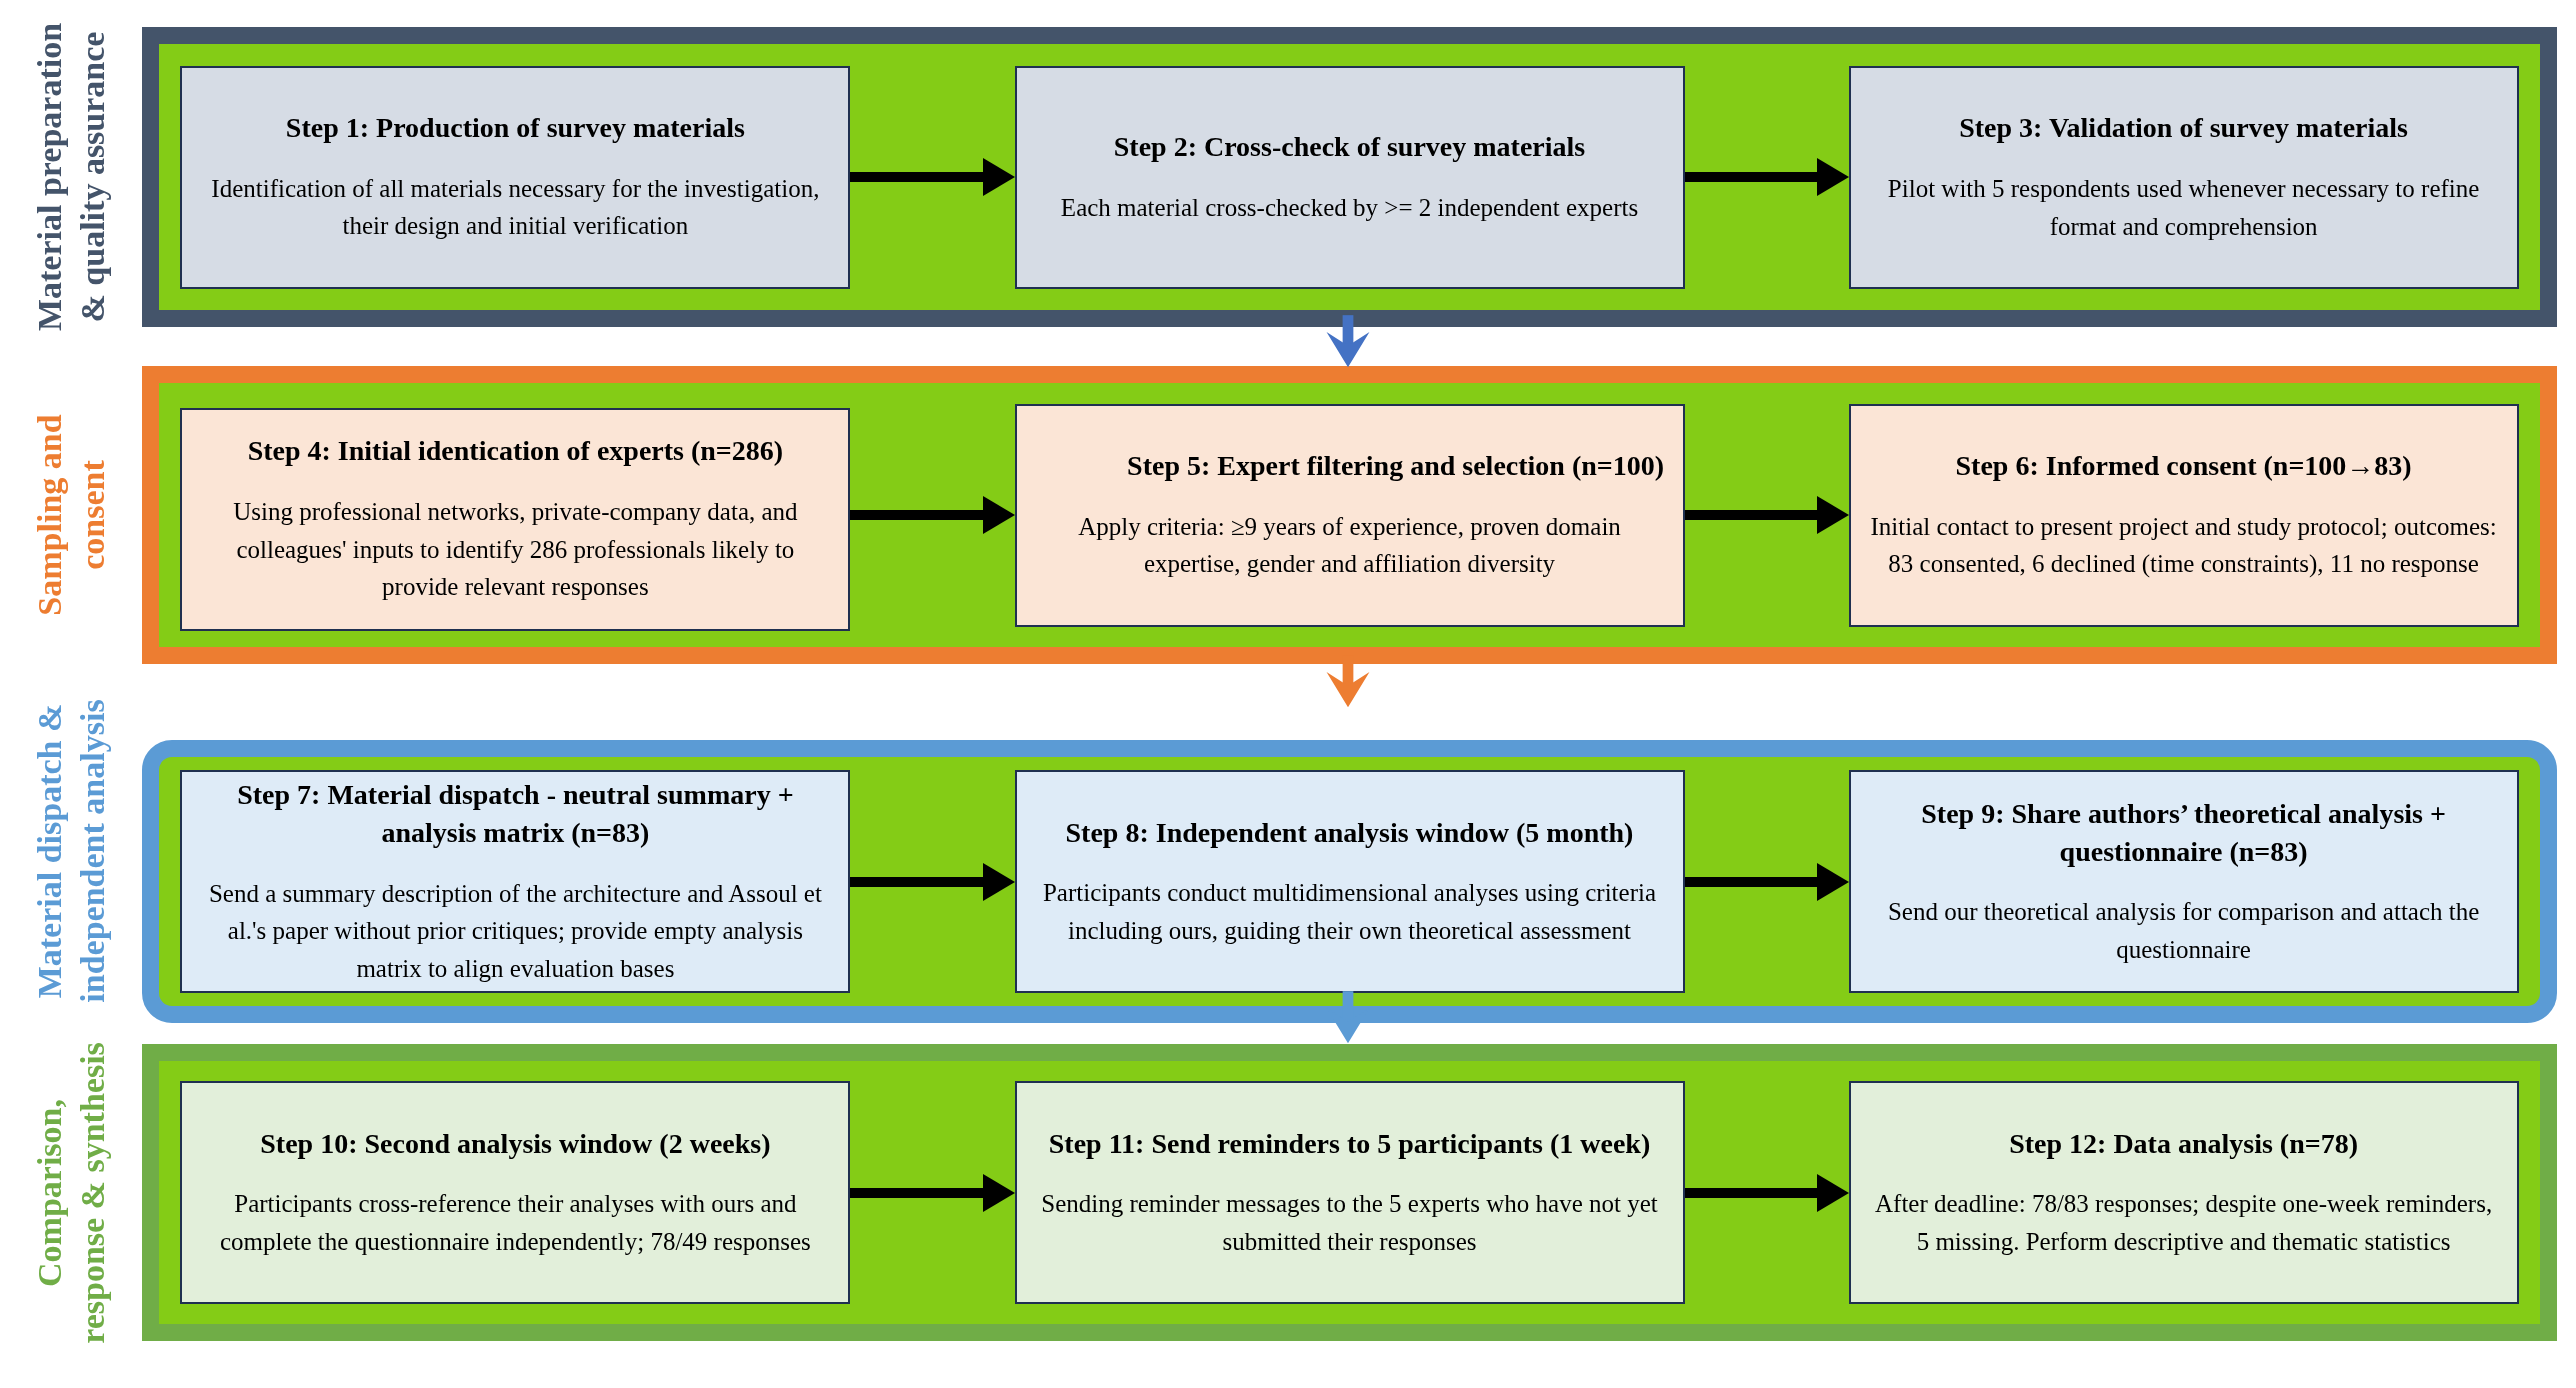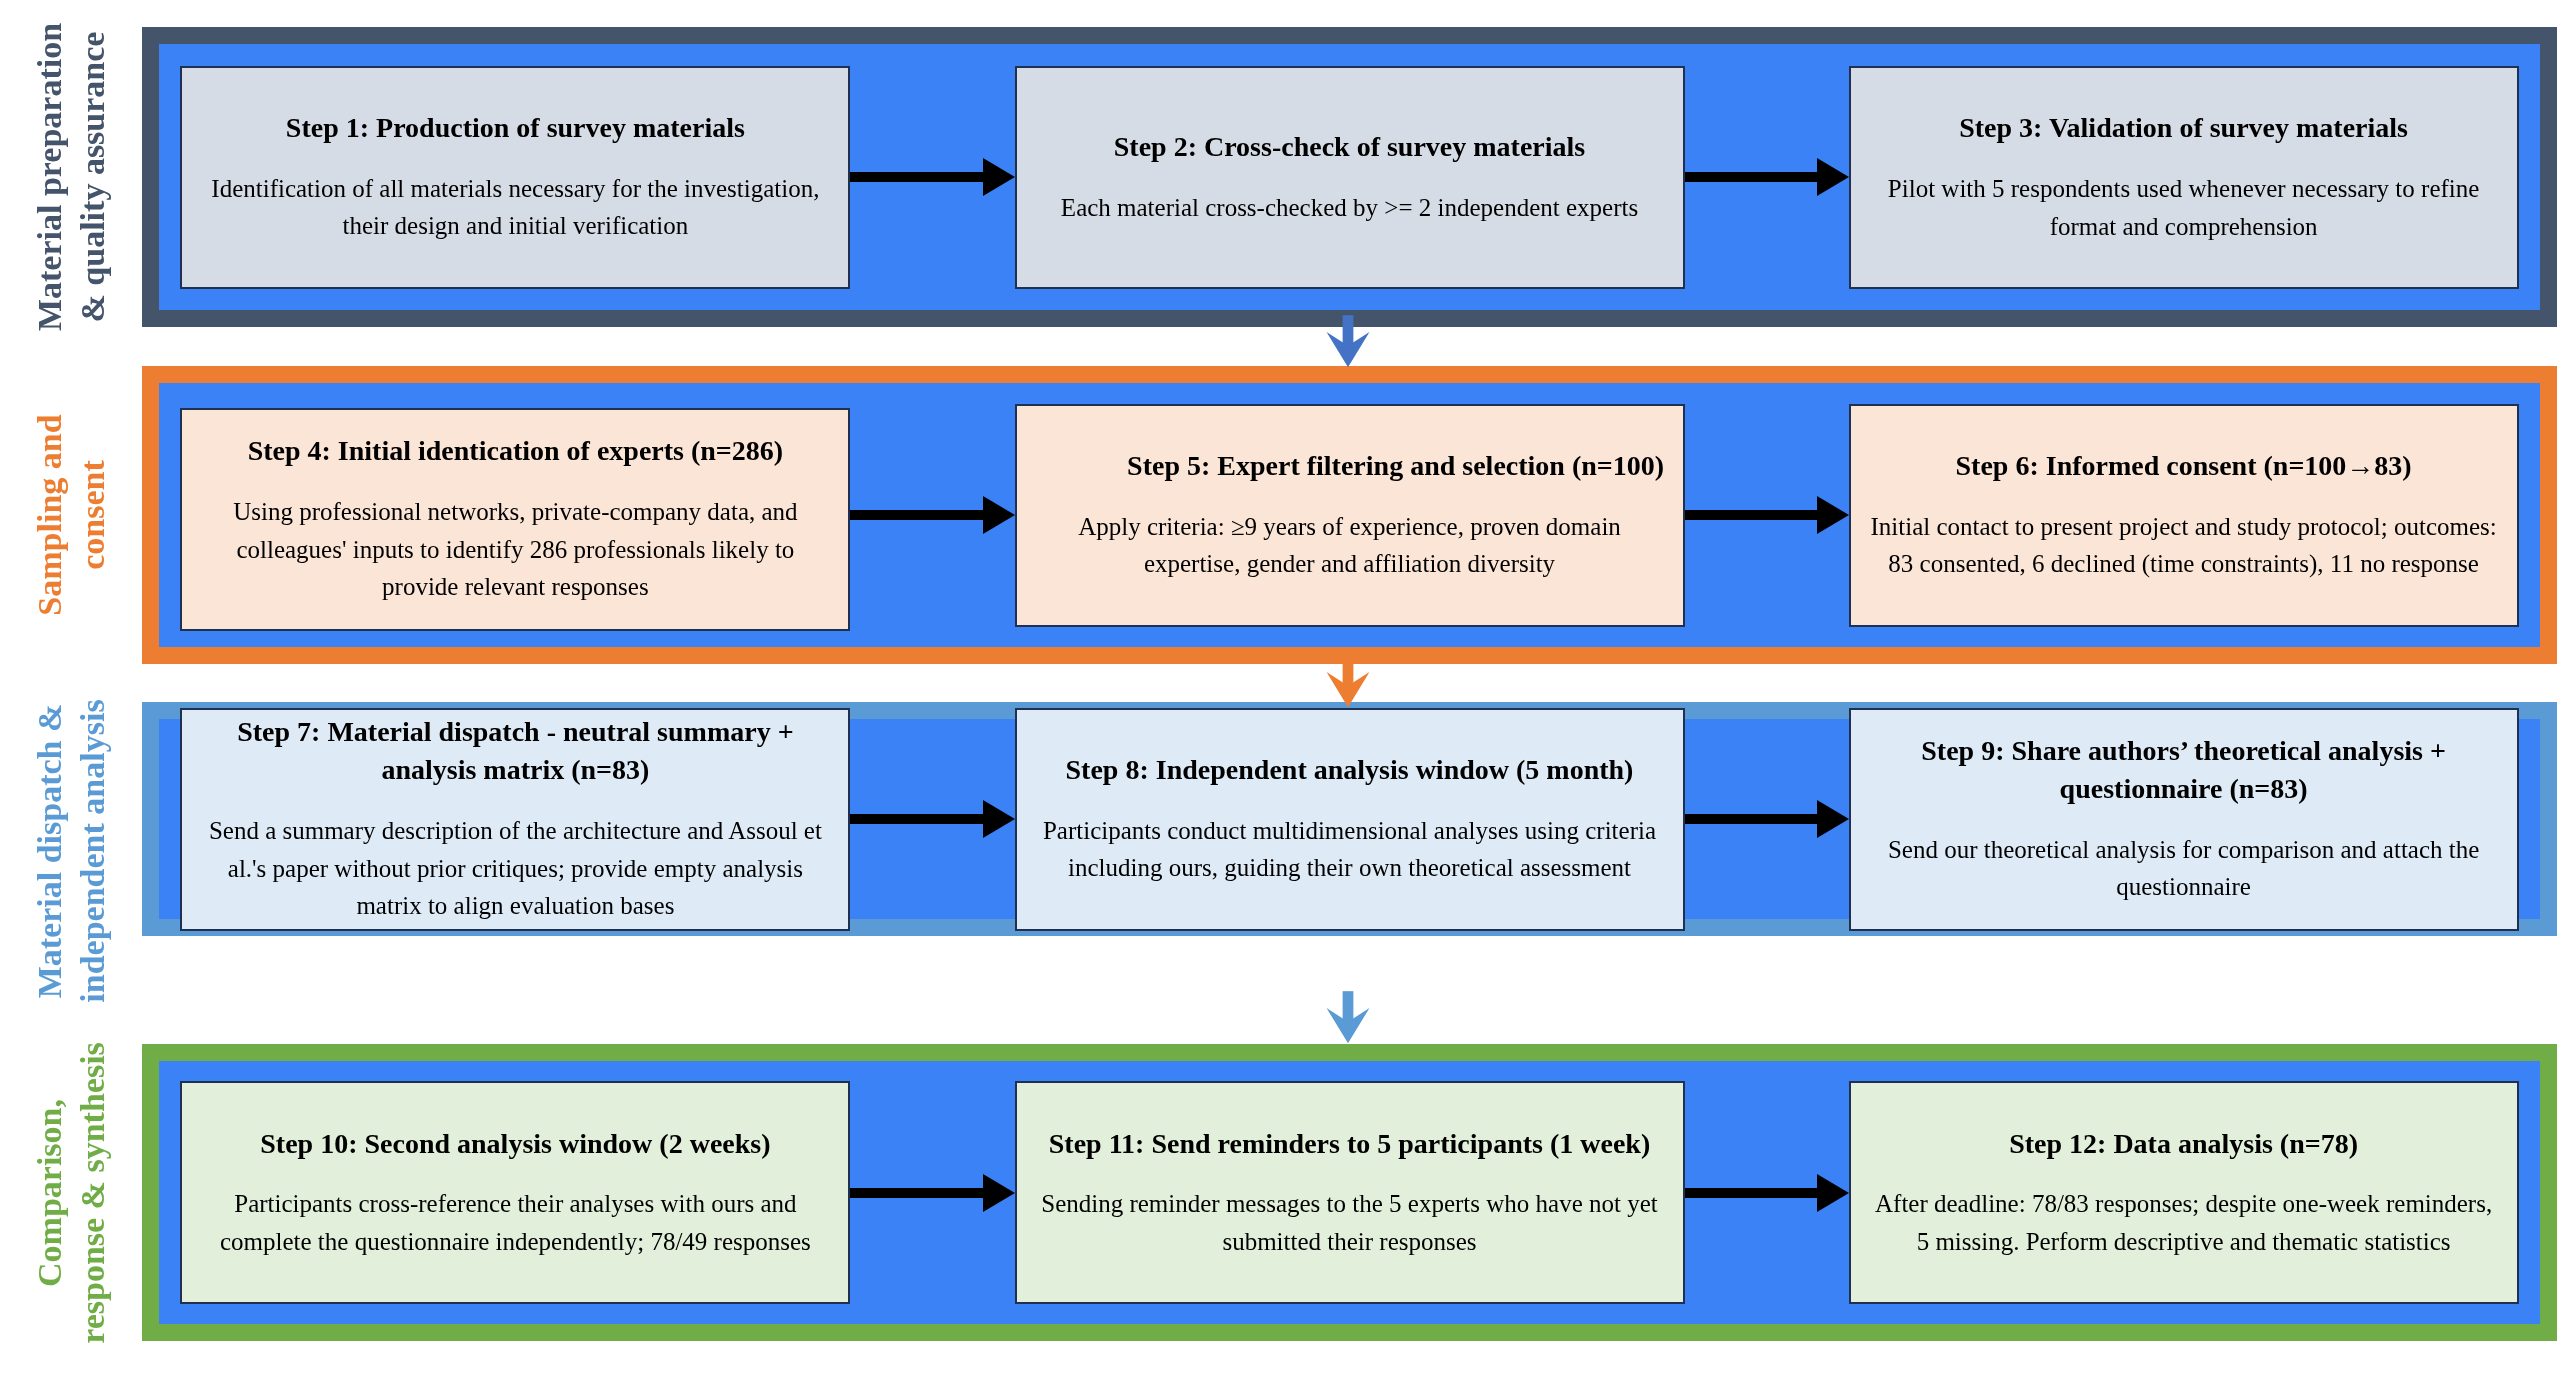--- a/index.html
+++ b/index.html
@@ -12,25 +12,25 @@
     overflow: hidden;
   }
 
   
   .phase {
     position: absolute;
     left: 142px;
     width: 2415px;
     box-sizing: border-box;
     border: 17px solid var(--accent);
-    background: #3b82f6;
+    background: #84cc16;
   }
   .phase.p1 { top: 27px;   height: 300px; }
   .phase.p2 { top: 366px;  height: 298px; }
-  .phase.p3 { top: 702px;  height: 234px; }
+  .phase.p3 { top: 740px;  height: 283px; border-radius: 30px; }
   .phase.p4 { top: 1044px; height: 297px; }
 
   .phase-inner {
     width: 100%; height: 100%;
     display: flex;
     align-items: center;
     box-sizing: border-box;
     padding: 0 21.4px;
   }
 

